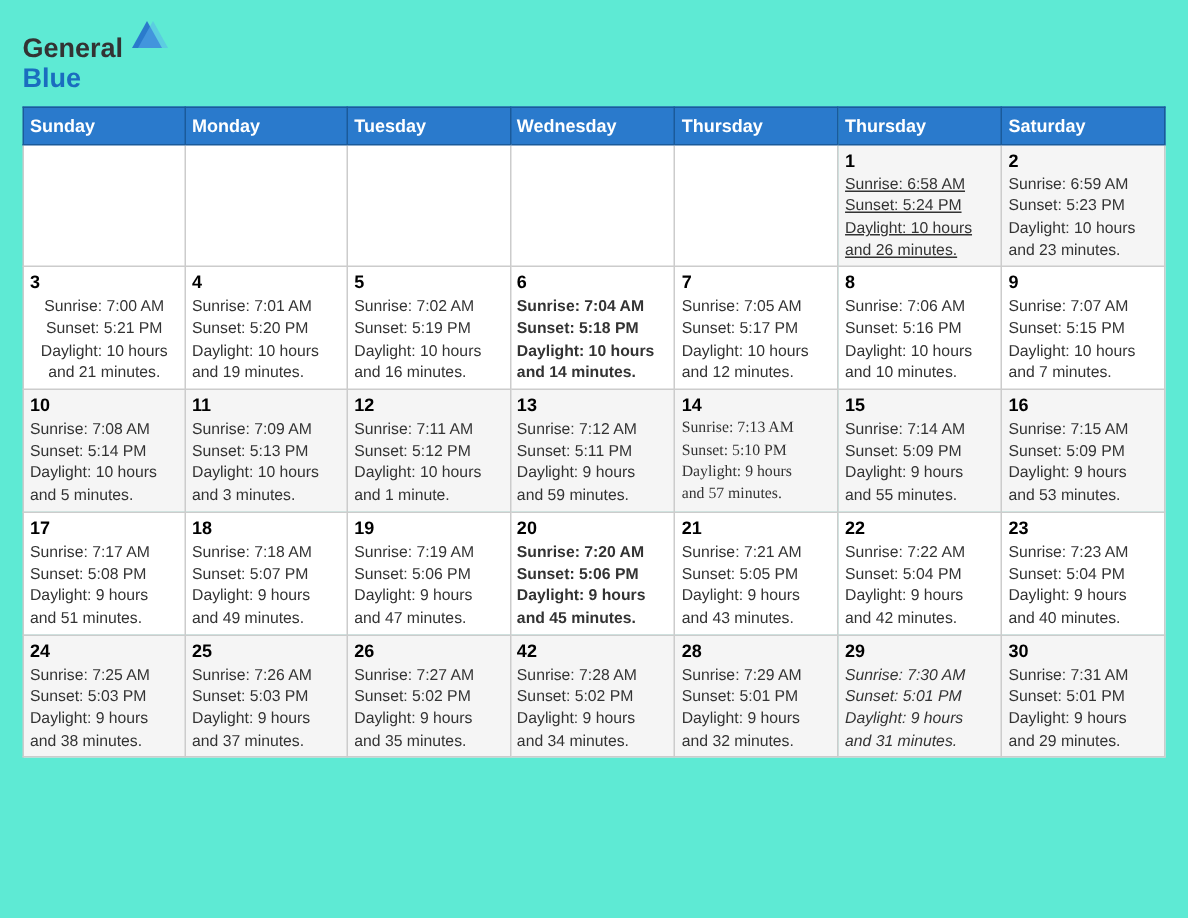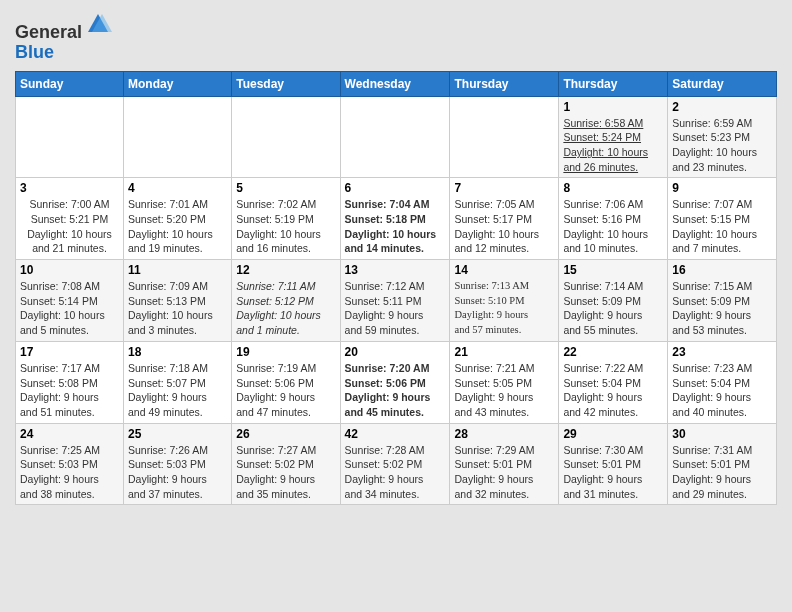--- a/index.html
+++ b/index.html
@@ -6,21 +6,21 @@
     body {
       font-family: Arial, sans-serif;
       background: #fff;
       width: 792px;
       min-height: 612px;
       padding: 0;
     }
     .page {
       width: 792px;
       min-height: 612px;
-      background: #e5e5e5;
+      background: #5eead4;
       padding: 10px 15px 10px 15px;
     }
     .header {
       display: flex;
       justify-content: space-between;
       align-items: flex-start;
       margin-bottom: 8px;
     }
     .logo {
       display: flex;
@@ -211,21 +211,21 @@
           </td>
           <td>
             <span class="day-number">11</span>
             <div class="day-info" style="white-space: pre-line;">Sunrise: 7:09 AM
 Sunset: 5:13 PM
 Daylight: 10 hours
 and 3 minutes.</div>
           </td>
           <td>
             <span class="day-number">12</span>
-            <div class="day-info" style="white-space: pre-line; font-style: italic;">Sunrise: 7:11 AM
+            <div class="day-info" style="white-space: pre-line;">Sunrise: 7:11 AM
 Sunset: 5:12 PM
 Daylight: 10 hours
 and 1 minute.</div>
           </td>
           <td>
             <span class="day-number">13</span>
             <div class="day-info" style="white-space: pre-line;">Sunrise: 7:12 AM
 Sunset: 5:11 PM
 Daylight: 9 hours
 and 59 minutes.</div>
@@ -334,21 +334,21 @@
           </td>
           <td>
             <span class="day-number">28</span>
             <div class="day-info" style="white-space: pre-line;">Sunrise: 7:29 AM
 Sunset: 5:01 PM
 Daylight: 9 hours
 and 32 minutes.</div>
           </td>
           <td>
             <span class="day-number">29</span>
-            <div class="day-info" style="white-space: pre-line;">Sunrise: 7:30 AM
+            <div class="day-info" style="white-space: pre-line; font-style: italic;">Sunrise: 7:30 AM
 Sunset: 5:01 PM
 Daylight: 9 hours
 and 31 minutes.</div>
           </td>
           <td>
             <span class="day-number">30</span>
             <div class="day-info" style="white-space: pre-line;">Sunrise: 7:31 AM
 Sunset: 5:01 PM
 Daylight: 9 hours
 and 29 minutes.</div>

